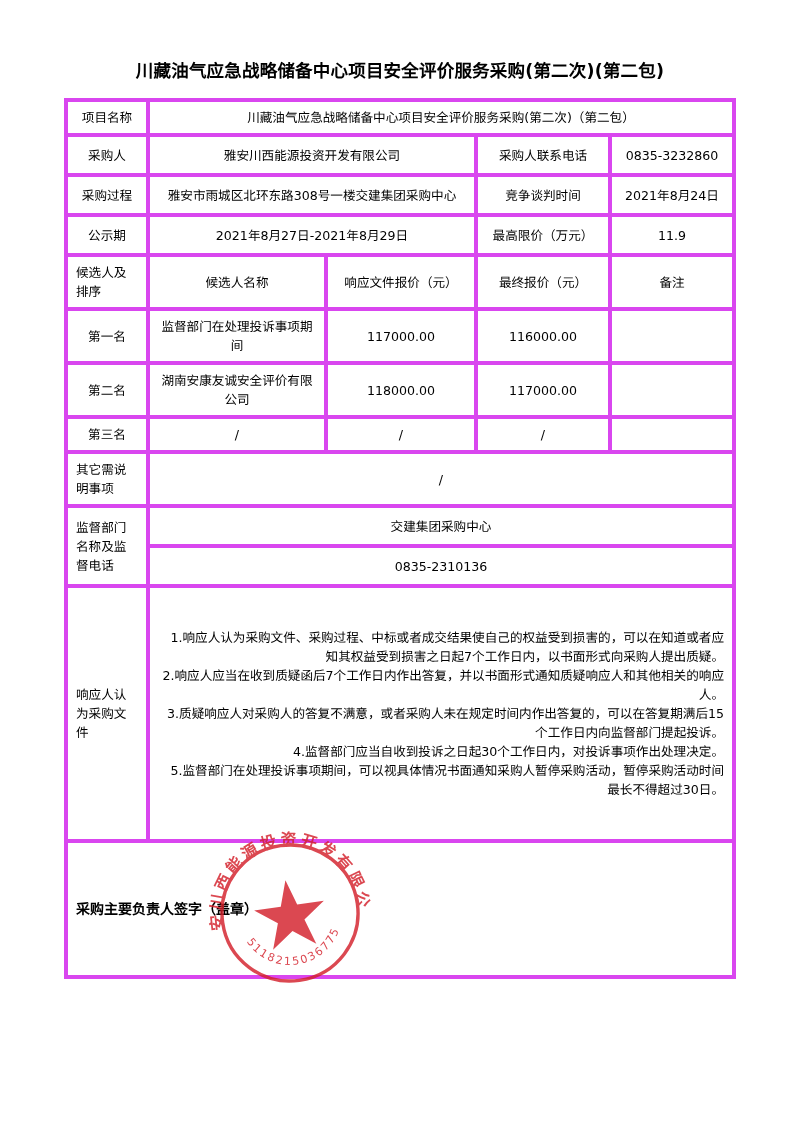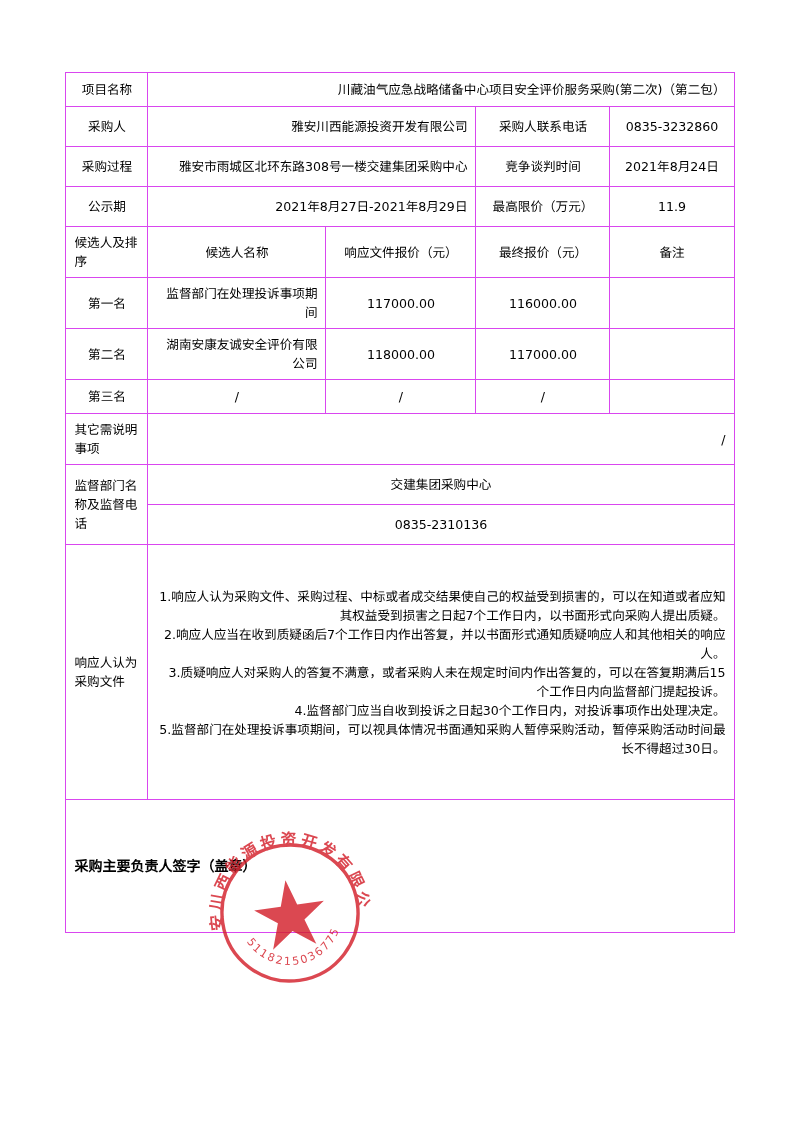--- a/index.html
+++ b/index.html
@@ -35,36 +35,36 @@
     line-height: 26px;
     color: #000;
   }
   table.main {
     border-collapse: collapse;
     width: 668px;
     margin: 14px auto 0 auto;
     table-layout: fixed;
   }
   table.main td {
-    border: 1px solid #d946ef;
+    border: 4px solid #d946ef;
     font-size: 12.6px;
     color: #000;
     padding: 6px 8px;
     vertical-align: middle;
     line-height: 19px;
   }
   .lbl {
     text-align: center;
     white-space: nowrap;
   }
   .lbl-2l {
     line-height: 18px;
   }
   .ctr { text-align: center; margin-top: 24px; }
-  .lft { text-align: right; }
+  .lft { text-align: center; }
 
   .row-h { height: 34px; }
   .row-h2 { height: 40px; }
 
   .notice-cell {
     padding: 10px 10px 10px 12px;
     line-height: 23.5px;
     font-size: 12.6px;
     text-align: right;
   }
@@ -94,20 +94,21 @@
     z-index: 5;
   }
   .seal svg { display:block; }
 </style>
 </head>
 <body>
 
 <div class="page">
 
   <div class="title-block">
+    <div class="title-line">川藏油气应急战略储备中心项目安全评价服务采购(第二次)(第二包)</div>
   </div>
 
   <table class="main">
     <colgroup>
       <col style="width:82px">
       <col style="width:178px">
       <col style="width:150px">
       <col style="width:134px">
       <col style="width:124px">
     </colgroup>

